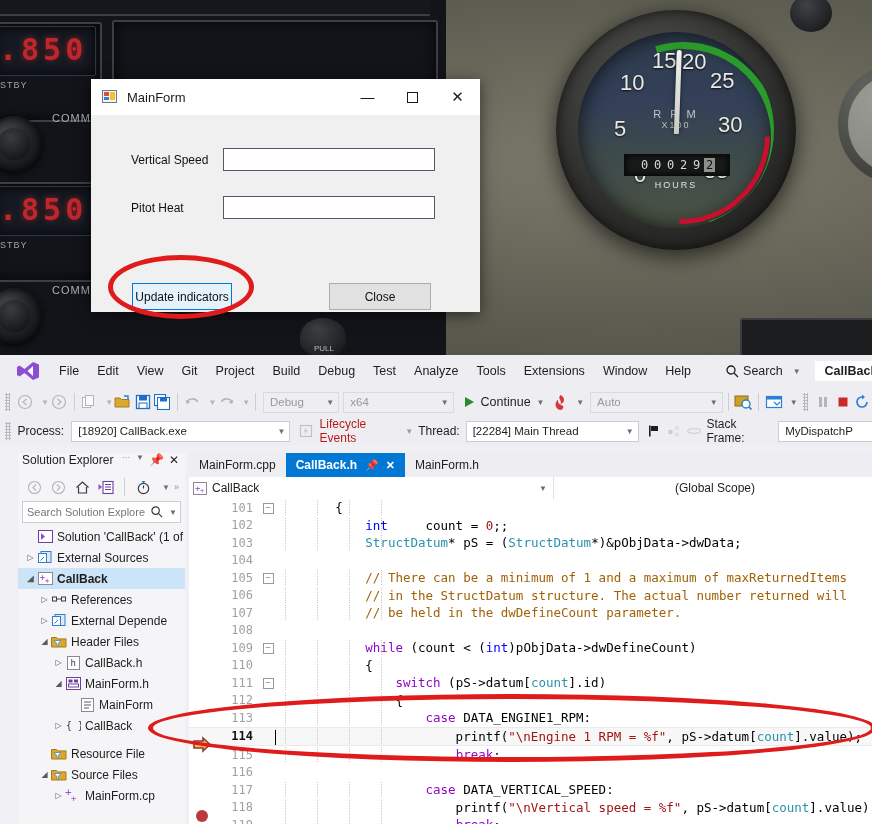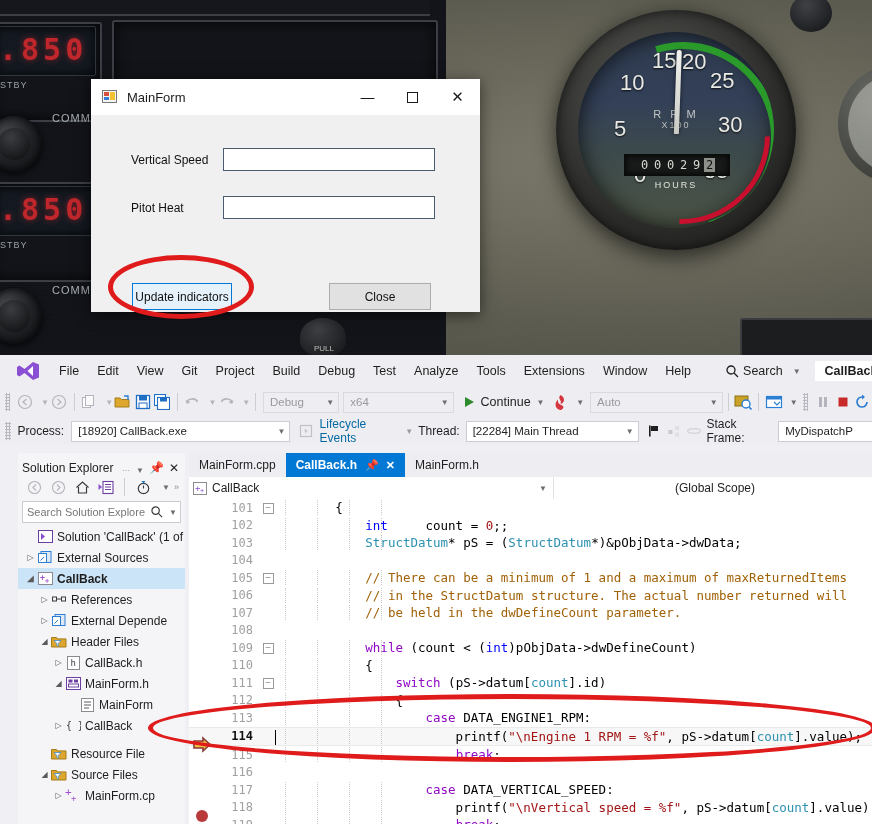--- a/index.html
+++ b/index.html
@@ -107,21 +107,21 @@
     background-size:3px 3px;}
   .tb-sep{width:1px;height:18px;background:#cdcdd4;margin:0 5px;}
   .tb-icon{width:22px;height:22px;display:flex;align-items:center;justify-content:center;}
   .combo{background:#fff;border:1px solid #ccccd2;height:19px;display:flex;align-items:center;
      padding:0 4px 0 6px;font-size:11.5px;color:#1e1e1e;justify-content:space-between;}
   .combo.disabled{background:#eeeef2;border:1px solid #dadade;color:#9a9a9e;}
   .caret{font-size:8px;color:#6d6d70;margin-left:6px;}
 
   
   #solexp{position:absolute;left:18px;top:98px;width:167px;height:371px;background:#f5f5f7;}
-  #se-header{height:22px;display:flex;align-items:flex-end;font-size:12px;color:#1e1e1e;padding-left:4px;}
+  #se-header{height:22px;display:flex;align-items:flex-start;font-size:12px;color:#1e1e1e;padding-left:4px;}
   #se-toolbar{height:24px;display:flex;align-items:center;gap:2px;padding-left:6px;}
   #se-search{height:20px;margin:2px 4px 3px 4px;background:#fff;border:1px solid #ccccd2;
      display:flex;align-items:center;font-size:11px;color:#777;padding-left:4px;justify-content:space-between;}
   .tree-row{height:21px;display:flex;align-items:center;font-size:12px;color:#1e1e1e;white-space:nowrap;}
   .tree-row.sel{background:#cce4f7;font-weight:bold;}
   .twisty{width:13px;text-align:center;font-size:8px;color:#5a5a5a;flex:0 0 13px;}
   .tnode-icon{width:16px;height:14px;margin-right:4px;flex:0 0 16px;display:flex;align-items:center;justify-content:center;}
 
   
   #editor{position:absolute;left:189px;top:98px;right:0;bottom:0;background:#fff;}
@@ -406,21 +406,21 @@
     <div class="combo" style="width:225px;margin-left:7px;">
       <span>[18920] CallBack.exe</span>
         <span class="caret">▼</span>
     </div>
     <div class="tb-icon" style="margin-left:6px;opacity:.45;">
       <svg width="14" height="14" viewBox="0 0 14 14">
           <rect x="1.5" y="1.5" width="11" height="11" fill="none" stroke="#8a8a90" stroke-width="1.2"></rect>
           <path d="M7 4 L5 7.5 h2 L5.5 10.5 L9 6.5 H7 Z" fill="#8a8a90"></path>
         </svg>
     </div>
-    <span style="color:#0369a1;margin-left:3px;">Lifecycle Events</span>
+    <span style="color:#b91c1c;margin-left:3px;">Lifecycle Events</span>
     <span class="caret" style="color:#9a9a9e;">▼</span>
     <span style="margin-left:5px;">Thread:</span>
     <div class="combo" style="width:175px;margin-left:6px;">
       <span>[22284] Main Thread</span>
         <span class="caret">▼</span>
     </div>
     <div class="tb-icon" style="margin-left:5px;">
       <svg width="14" height="14" viewBox="0 0 14 14">
           <rect x="2" y="1.5" width="1.6" height="11" fill="#1e1e1e"></rect>
           <path d="M4 2 h7 v5 h-7 z" fill="#1e1e1e"></path>

